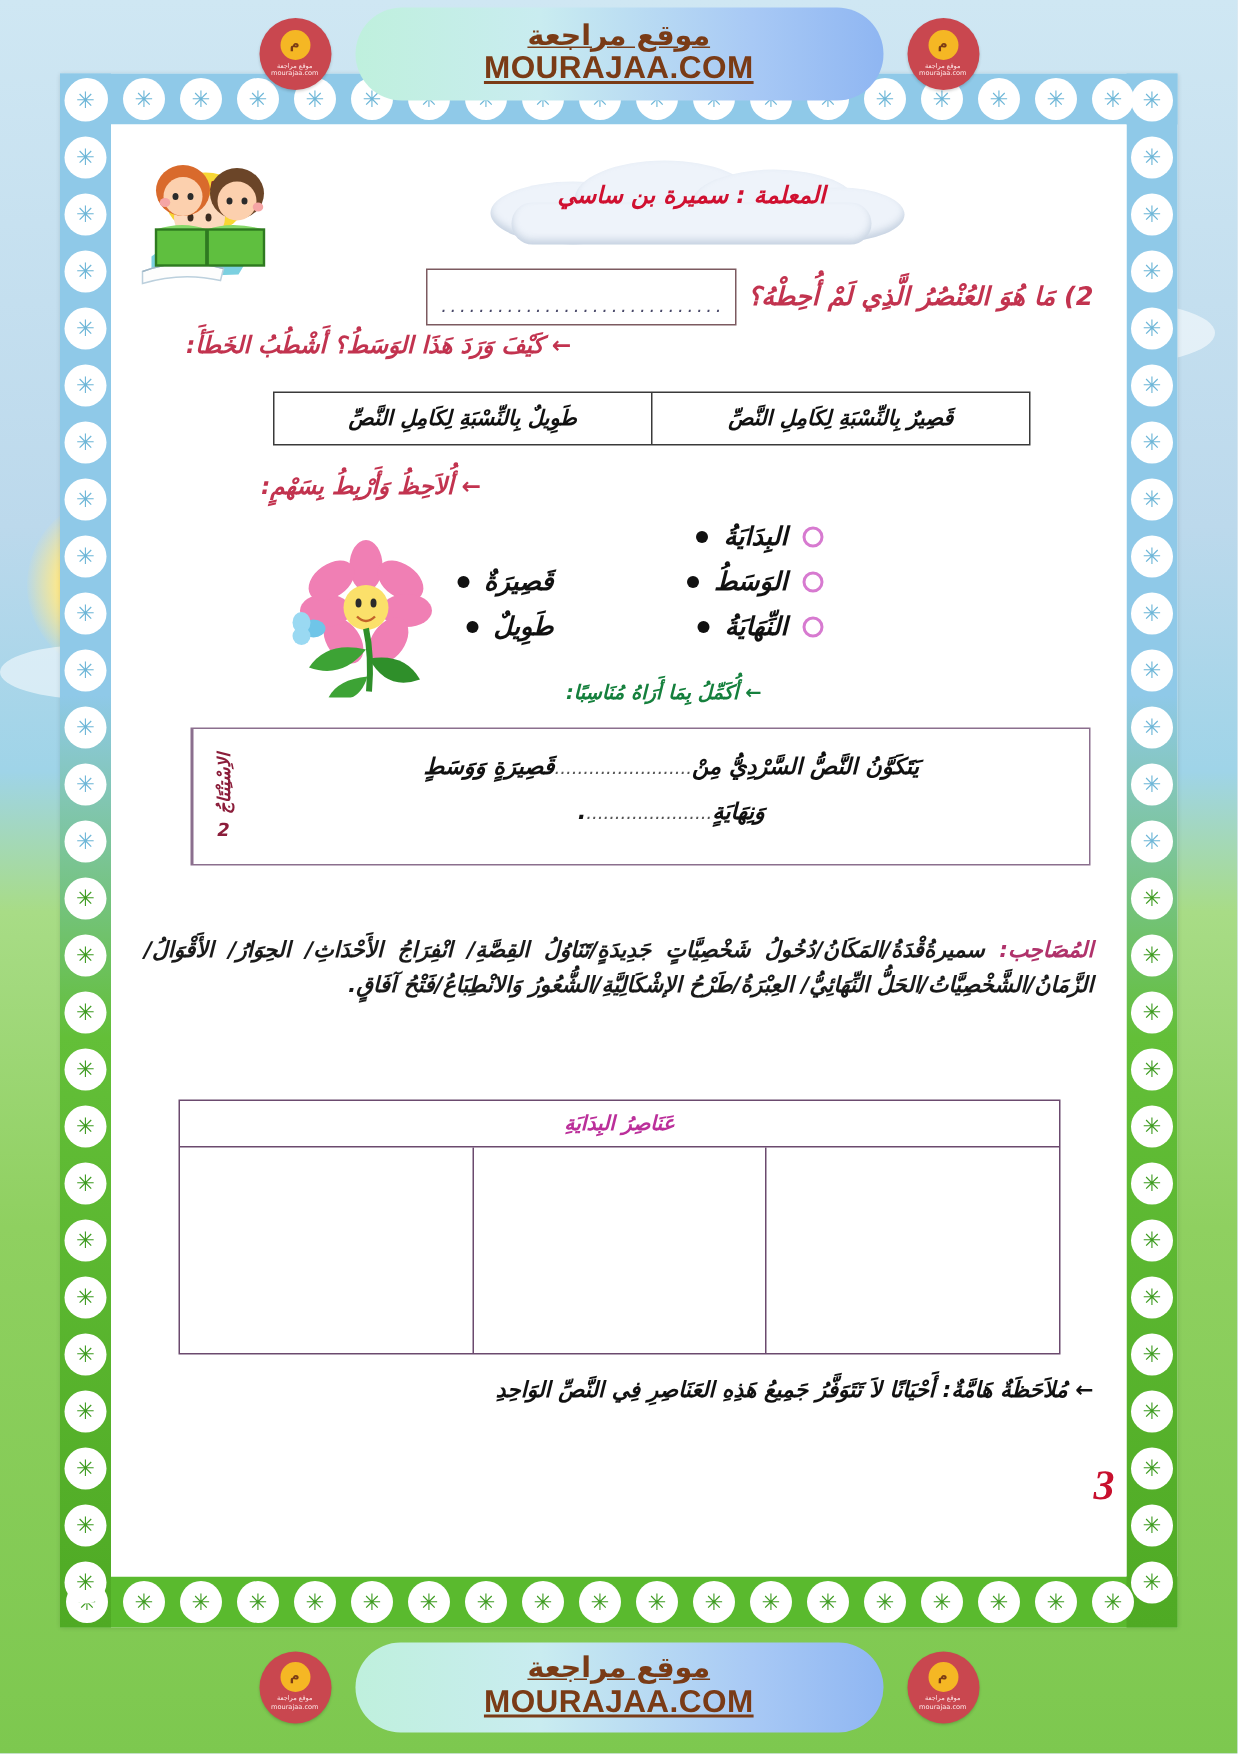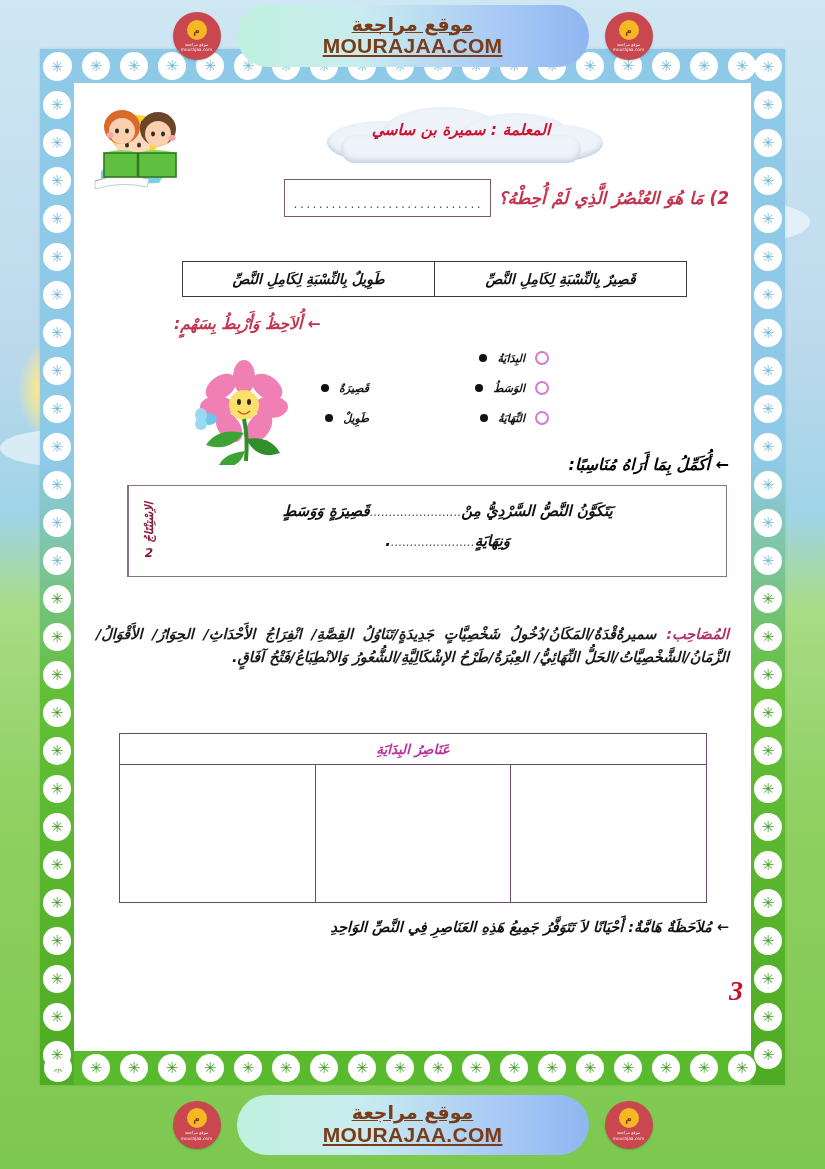--- a/index.html
+++ b/index.html
@@ -86,31 +86,31 @@
   .two-cell .c{flex:1;display:flex;align-items:center;justify-content:center;
      font-size:14px;color:#111;font-weight:bold;}
   .two-cell .c:first-child{border-left:1.3px solid #3a3a3a;}
 
   .row-sub2{position:absolute;right:0;top:222px;width:633px;text-align:left;
      font-size:15.5px;color:#c2334f;font-weight:bold;padding-left:78px;box-sizing:border-box;}
 
   .match{position:absolute;right:0;top:250px;width:633px;height:120px;}
   .match .col-r{position:absolute;right:180px;top:0;width:140px;}
   .match .col-l{position:absolute;right:360px;top:30px;width:110px;}
-  .match .item{display:flex;align-items:center;gap:10px;height:30px;font-size:11px;
+  .match .item{display:flex;align-items:center;gap:10px;height:30px;font-size:17px;
      font-weight:bold;color:#111;}
   .match .col-r .item{justify-content:flex-start;}
   .match .ring{width:10px;height:10px;border-radius:50%;border:2px solid #d77ad0;background:#fff;
      flex:0 0 auto;}
   .match .dot{width:8px;height:8px;border-radius:50%;background:#111;flex:0 0 auto;}
   .match .col-l .item{justify-content:flex-start;}
   .flower{position:absolute;right:430px;top:12px;width:110px;height:110px;}
 
-  .row-sub3{position:absolute;right:0;top:362px;width:633px;text-align:right;
-     font-size:16px;color:#000000;font-weight:bold;padding-left:60px;box-sizing:border-box;}
+  .row-sub3{position:absolute;right:0;top:362px;width:633px;text-align:center;
+     font-size:13px;color:#15803d;font-weight:bold;padding-left:60px;box-sizing:border-box;}
 
   .concl{position:absolute;right:2px;top:392px;width:600px;height:92px;
      border:1.6px solid #8b6f8e;box-sizing:border-box;display:flex;background:#fff;}
   .concl .tab{width:40px;border-left:1.6px solid #8b6f8e;display:flex;align-items:center;
      justify-content:center;flex-direction:column;gap:3px;}
   .concl .tab .vert{writing-mode:vertical-rl;transform:rotate(180deg);font-size:11.5px;
      color:#8b1d3a;font-weight:bold;letter-spacing:.5px;}
   .concl .tab .num{font-size:12px;color:#8b1d3a;font-weight:bold;}
   .concl .body{flex:1;padding:10px 16px 6px 16px;box-sizing:border-box;
      font-size:15px;color:#111;font-weight:bold;line-height:2.0;}
@@ -505,20 +505,21 @@
     <div class="row-q2">
       <div class="q2-label">
         <span>2)</span>
         <span>مَا هُوَ العُنْصُرُ الَّذِي لَمْ أُحِطْهُ؟</span>
       </div>
       <div class="answer-box">
         <div class="dots">..............................</div>
       </div>
     </div>
 
+    <div class="row-sub1">← كَيْفَ وَرَدَ هَذَا الوَسَطُ؟ أَشْطُبُ الخَطَأَ:</div>
 
     <div class="two-cell">
       <div class="c">قَصِيرٌ بِالنِّسْبَةِ لِكَامِلِ النَّصِّ</div>
       <div class="c">طَوِيلٌ بِالنِّسْبَةِ لِكَامِلِ النَّصِّ</div>
     </div>
 
     <div class="row-sub2">← أُلاَحِظُ وَأَرْبِطُ بِسَهْمٍ:</div>
 
     <div class="match">
       <div class="flower">

